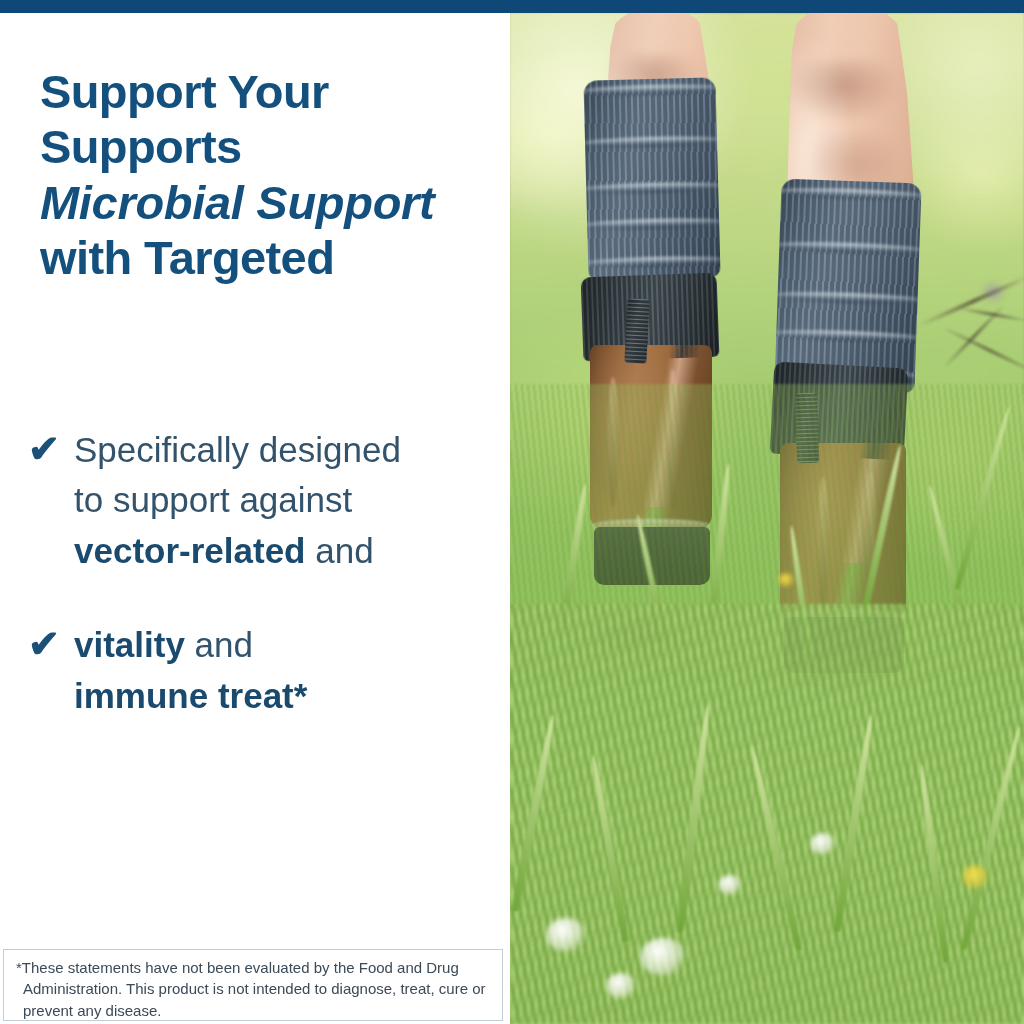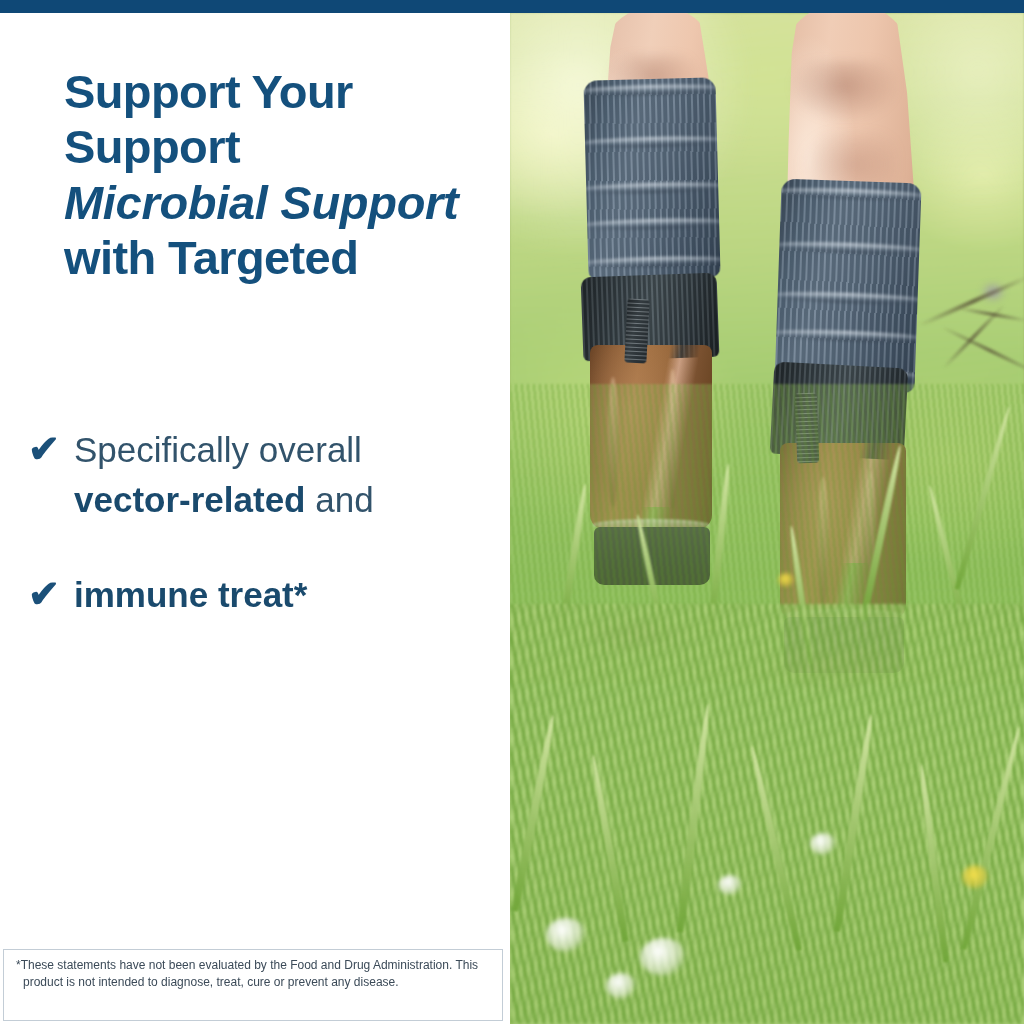--- a/index.html
+++ b/index.html
@@ -369,21 +369,21 @@
     position:absolute;
     left:40px; top:64px;
     width:545px;
     z-index:30;
     color:#14507d;
     font-weight:bold;
     font-size:47px;
     line-height:1.18;
     letter-spacing:-.6px;
   }
-  .headline .hl-line { display:block; white-space:nowrap;margin-left:24px; }
+  .headline .hl-line { display:block; white-space:nowrap; }
   .headline .hl-italic {
     font-style:italic;
     letter-spacing:-.3px;
   }
 
   
   .bullets {
     position:absolute;
     left:28px; top:425px;
     width:470px;
@@ -420,21 +420,21 @@
   .disclaimer {
     position:absolute;
     left:3px; top:949px;
     width:500px; height:72px;
     background:#ffffff;
     border:1px solid #c3cdd6;
     z-index:35;
     padding:7px 10px 0 12px;
   }
   .disclaimer p {
-    font-size:12px;
+    font-size:15px;
     line-height:1.42;
     color:#3b4a58;
     text-indent:-7px;
     padding-left:7px;
   }
 </style>
 </head>
 <body>
 
 <div id="stage">
@@ -538,38 +538,40 @@
     <div class="clover" style="left:300px; top:820px; width:26px; height:22px;"></div>
     <div class="clover" style="left:208px; top:862px; width:24px; height:20px;"></div>
     <div class="yellowflower" style="left:452px; top:852px; width:26px; height:24px;"></div>
     <div class="yellowflower" style="left:268px; top:560px; width:16px; height:14px;"></div>
   </div>
 
   <div class="left-panel"></div>
 
   <div class="headline">
     <span class="hl-line">Support Your</span>
-    <span class="hl-line">Support</span>
+    <span class="hl-line">Supports</span>
     <span class="hl-line hl-italic">Microbial Support</span>
     <span class="hl-line">with Targeted</span>
   </div>
 
   <div class="bullets">
 
     <div class="bullet">
       <div class="check">✔</div>
       <div class="bullet-text">
-        <span class="ln"><span>Specifically overall</span></span>
+        <span class="ln"><span>Specifically designed</span></span>
+        <span class="ln"><span>to support against</span></span>
         <span class="ln"><span class="b">vector-related</span><span> and</span></span>
       </div>
     </div>
 
     <div class="bullet">
       <div class="check">✔</div>
       <div class="bullet-text">
+        <span class="ln"><span class="b">vitality</span><span> and</span></span>
         <span class="ln"><span class="b">immune treat*</span></span>
       </div>
     </div>
   </div>
 
   <div class="disclaimer">
     <p>*These statements have not been evaluated by the Food and Drug Administration. This product is not intended to diagnose, treat, cure or prevent any disease.</p>
   </div>
 
   <div class="top-bar"></div>

